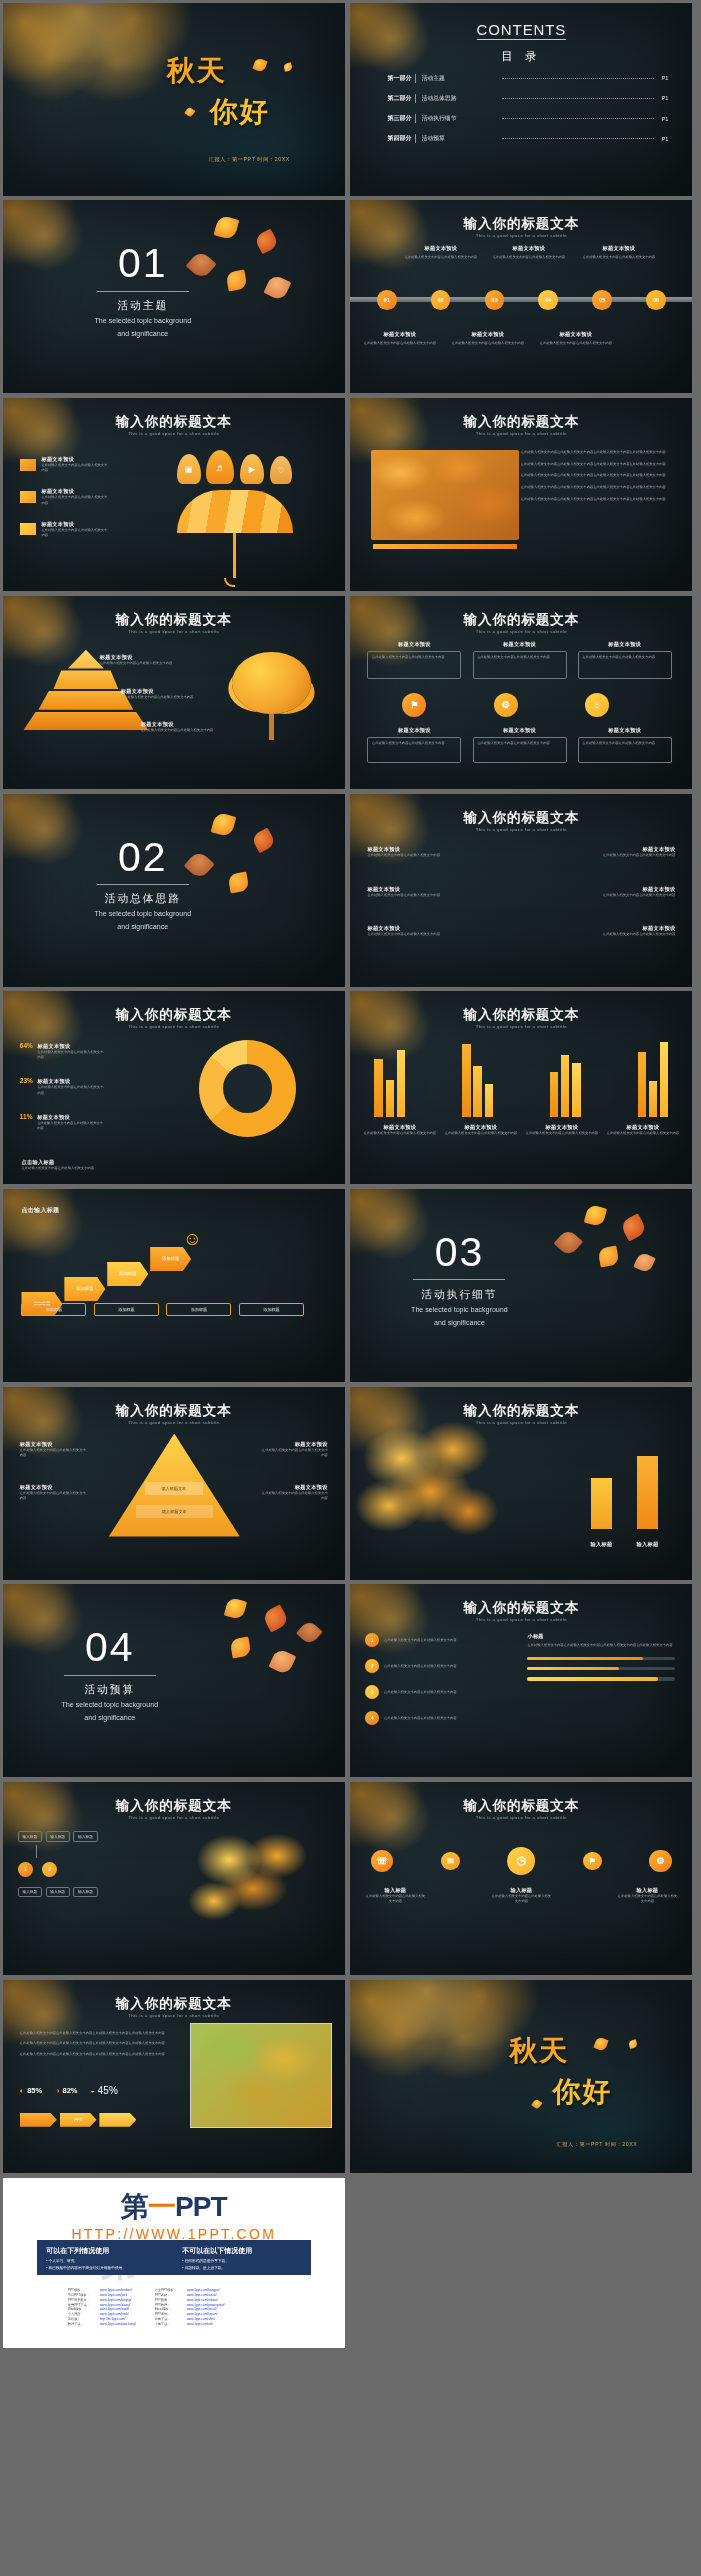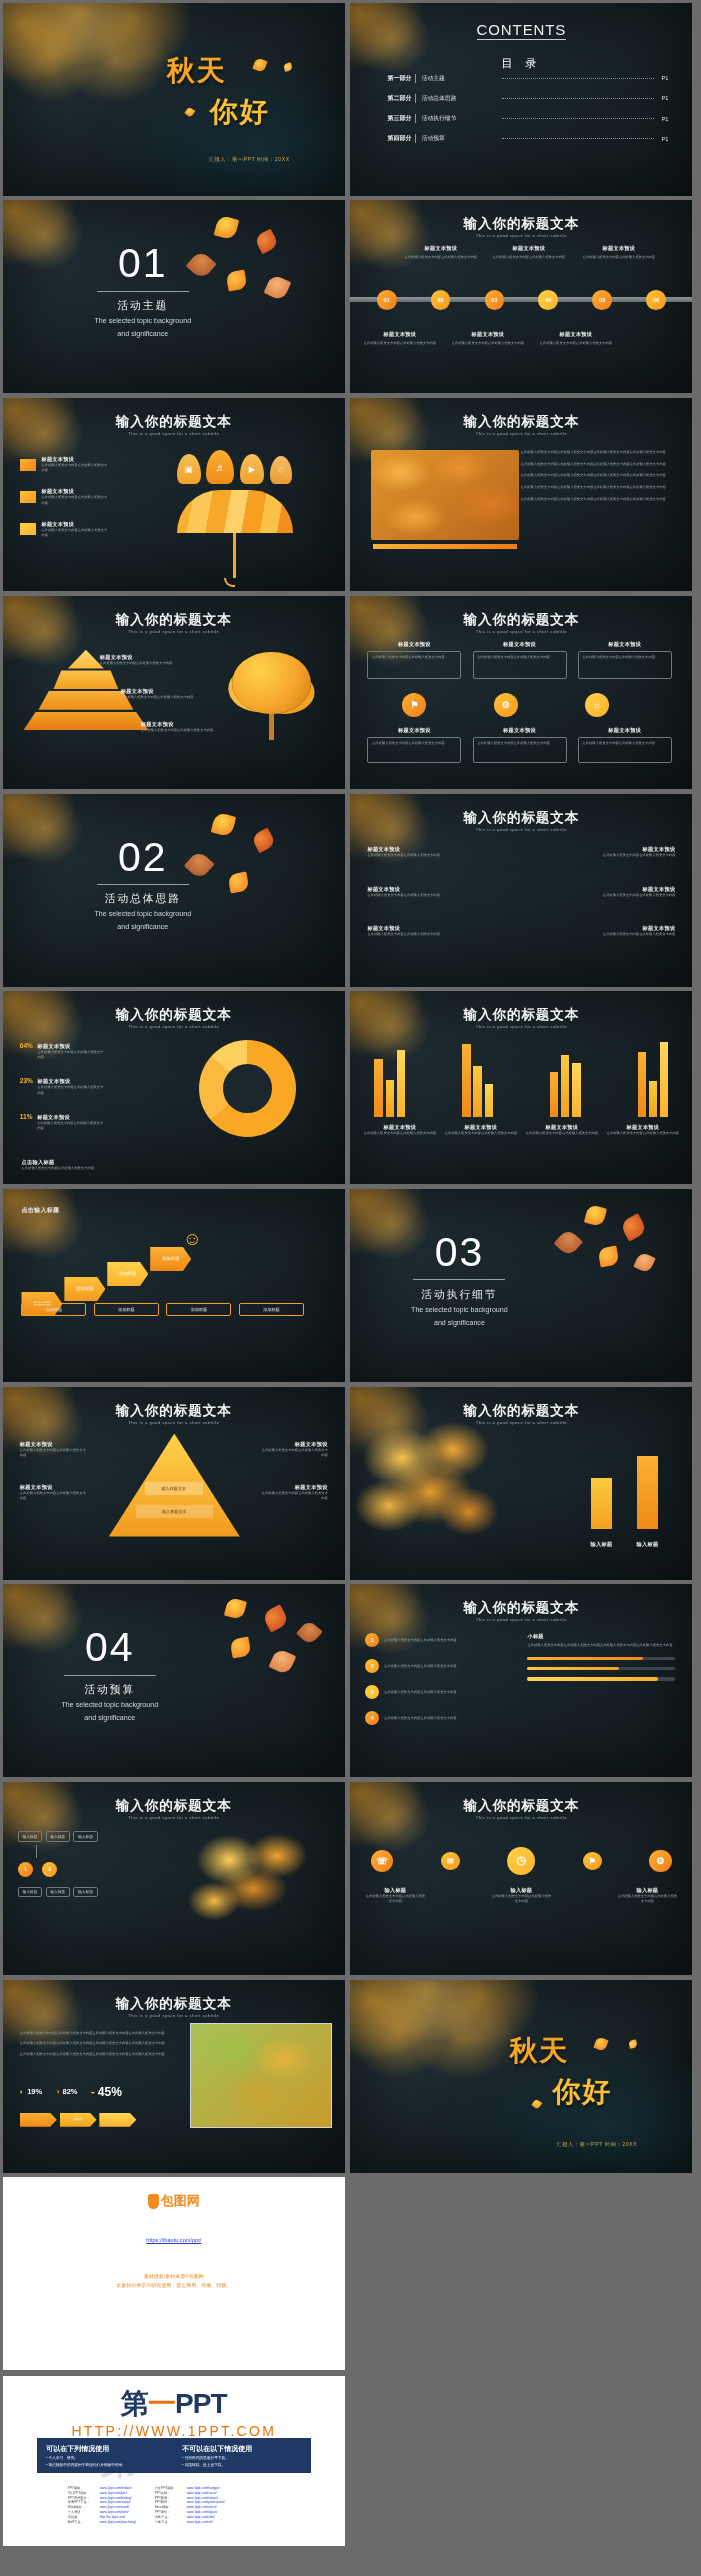--- a/index.html
+++ b/index.html
@@ -111,21 +111,21 @@
     <span class="lf" style="left:281px;top:60px;width:8.4px;height:8.4px;background:radial-gradient(circle at 40% 40%,#ffd96a,#f08a22);border-radius:50% 6% 50% 6%;transform:rotate(-15deg);"></span>
     <span class="lf" style="left:183px;top:105px;width:7.5px;height:7.5px;background:radial-gradient(circle at 40% 40%,#ffd24a,#ef7c1c);border-radius:50% 6% 50% 6%;transform:rotate(35deg);"></span>
     <div style="position:absolute;left:206px;top:153px;font-size:5.2px;color:#d8a64e;letter-spacing:0.6px;">汇报人：第一PPT   时间：20XX</div>
   </div>
 
   <div class="slide">
     <div class="bg corner"></div>
     <div class="vig"></div>
     <div style="position:absolute;left:0;right:0;top:18.7px;text-align:center;">
       <div style="font-size:15px;color:#eceff0;letter-spacing:0.9px;border-bottom:0.9px solid #c7ccce;display:inline-block;padding-bottom:0.9px;">CONTENTS</div>
-      <div style="font-size:11.2px;color:#fff;letter-spacing:4.7px;margin-top:16px;">目 录</div>
+      <div style="font-size:11.2px;color:#fff;letter-spacing:4.7px;margin-top:9px;">目 录</div>
     </div>
     <div style="position:absolute;left:37px;right:24px;top:71px;">
       <div style="display:flex;align-items:center;margin-bottom:11.2px;">
         <span style="font-size:6px;font-weight:bold;color:#f0f0f0;border-right:0.9px solid #8d9699;padding-right:3.7px;">第一部分</span>
         <span style="font-size:5.8px;color:#dfe3e4;margin-left:5.6px;width:73px;">活动主题</span>
         <span style="flex:1;border-bottom:0.9px dotted #8e989b;margin:0 7.5px;"></span>
         <span style="font-size:5.6px;color:#dfe3e4;">P1</span>
       </div>
       <div style="display:flex;align-items:center;margin-bottom:11.2px;">
         <span style="font-size:6px;font-weight:bold;color:#f0f0f0;border-right:0.9px solid #8d9699;padding-right:3.7px;">第二部分</span>
@@ -708,29 +708,29 @@
     <div class="s-title">输入你的标题文本</div>
     <div class="s-sub">This is a good space for a short subtitle</div>
     <div style="position:absolute;left:17px;top:51px;width:150px;">
       <div class="body-t" style="margin-bottom:5.6px;">在此处输入相关文本内容在此处输入相关文本内容在此处输入相关文本内容在此处输入相关文本内容</div>
       <div class="body-t" style="margin-bottom:5.6px;">在此处输入相关文本内容在此处输入相关文本内容在此处输入相关文本内容在此处输入相关文本内容</div>
       <div class="body-t">在此处输入相关文本内容在此处输入相关文本内容在此处输入相关文本内容在此处输入相关文本内容</div>
     </div>
     <div style="position:absolute;left:17px;top:105px;display:flex;gap:13px;align-items:center;">
       <span style="display:flex;align-items:center;gap:2.8px;">
         <span style="font-size:7.5px;color:#fbb22c;">◐</span>
-        <span style="font-size:7.5px;font-weight:bold;color:#fff;">19%</span>
+        <span style="font-size:7.5px;font-weight:bold;color:#fff;">85%</span>
       </span>
       <span style="display:flex;align-items:center;gap:2.8px;">
         <span style="font-size:7.5px;color:#f08a16;">◑</span>
         <span style="font-size:7.5px;font-weight:bold;color:#fff;">82%</span>
       </span>
       <span style="display:flex;align-items:center;gap:2.8px;">
         <span style="font-size:7.5px;color:#ffd24a;">◒</span>
-        <span style="font-size:12px;font-weight:bold;color:#fff;">45%</span>
+        <span style="font-size:10px;font-weight:normal;color:#fff;">45%</span>
       </span>
     </div>
     <div style="position:absolute;left:17px;top:133px;display:flex;align-items:center;gap:2.8px;">
       <span style="width:37px;height:14px;background:linear-gradient(#fbb034,#ef8a16);clip-path:polygon(0 0,82% 0,100% 50%,82% 100%,0 100%);"></span>
       <span style="width:37px;height:14px;background:linear-gradient(#fdc93f,#f0a220);clip-path:polygon(0 0,82% 0,100% 50%,82% 100%,0 100%);display:flex;align-items:center;justify-content:center;font-size:4.3px;color:#fff;">PPT</span>
       <span style="width:37px;height:14px;background:linear-gradient(#ffd75a,#fbb22c);clip-path:polygon(0 0,82% 0,100% 50%,82% 100%,0 100%);"></span>
     </div>
     <div style="position:absolute;right:13px;top:43px;width:142px;height:105px;border:1.9px solid #cfd6d8;
                 background:
                   radial-gradient(ellipse 34% 34% at 30% 26%,#9fbe4a,rgba(0,0,0,0) 72%),
@@ -745,35 +745,20 @@
     <div style="position:absolute;left:159px;top:52px;width:168px;">
       <div style="font-size:28px;font-weight:bold;color:#f6a623;text-shadow:0.9px 1.9px 2.8px rgba(0,0,0,.55);letter-spacing:1.9px;">秋天</div>
       <div style="font-size:28px;font-weight:bold;color:#fbbe35;text-shadow:0.9px 1.9px 2.8px rgba(0,0,0,.55);letter-spacing:1.9px;margin:3.7px 0 0 43px;">你好</div>
     </div>
     <span class="lf" style="left:245px;top:58px;width:12px;height:12px;background:radial-gradient(circle at 40% 40%,#ffd24a,#f2701f);border-radius:50% 6% 50% 6%;transform:rotate(20deg);"></span>
     <span class="lf" style="left:279px;top:60px;width:8.4px;height:8.4px;background:radial-gradient(circle at 40% 40%,#ffd96a,#f08a22);border-radius:50% 6% 50% 6%;transform:rotate(-15deg);"></span>
     <span class="lf" style="left:183px;top:120px;width:7.5px;height:7.5px;background:radial-gradient(circle at 40% 40%,#ffd24a,#ef7c1c);border-radius:50% 6% 50% 6%;transform:rotate(35deg);"></span>
     <div style="position:absolute;left:206px;top:161px;font-size:5.2px;color:#d8a64e;letter-spacing:0.6px;">汇报人：第一PPT   时间：20XX</div>
   </div>
 
-  <div class="slide white">
-    <div style="position:absolute;left:0;right:0;top:15px;text-align:center;">
-      <span style="display:inline-flex;align-items:center;gap:1.9px;">
-        <span style="width:11.2px;height:15px;background:#f28a1e;border-radius:2.8px 2.8px 5.6px 5.6px;display:inline-block;position:relative;"></span>
-        <span style="font-size:13px;font-weight:bold;color:#f28a1e;">包图网</span>
-      </span>
-    </div>
-    <div style="position:absolute;left:0;right:0;top:51px;text-align:center;">
-      <span class="link">https://ibaotu.com/ppt/</span>
-    </div>
-    <div style="position:absolute;left:0;right:0;top:95px;">
-      <div class="cred">素材授权/素材来源©包图网</div>
-      <div class="cred">本素材仅供学习研究使用，禁止商用、传播、转载。</div>
-    </div>
-  </div>
 
 </div>
 
 <div class="lastrow">
   <div class="slide" style="width:342px;height:170px;background:#fff;position:relative;overflow:hidden;">
     <div class="wm">第一PPT</div>
     <div style="position:absolute;left:0;right:0;top:9.4px;text-align:center;">
       <div class="ppt-logo"><span>第</span><span class="dash">一</span><span>PPT</span></div>
       <div class="ppt-url">HTTP://WWW.1PPT.COM</div>
     </div>

